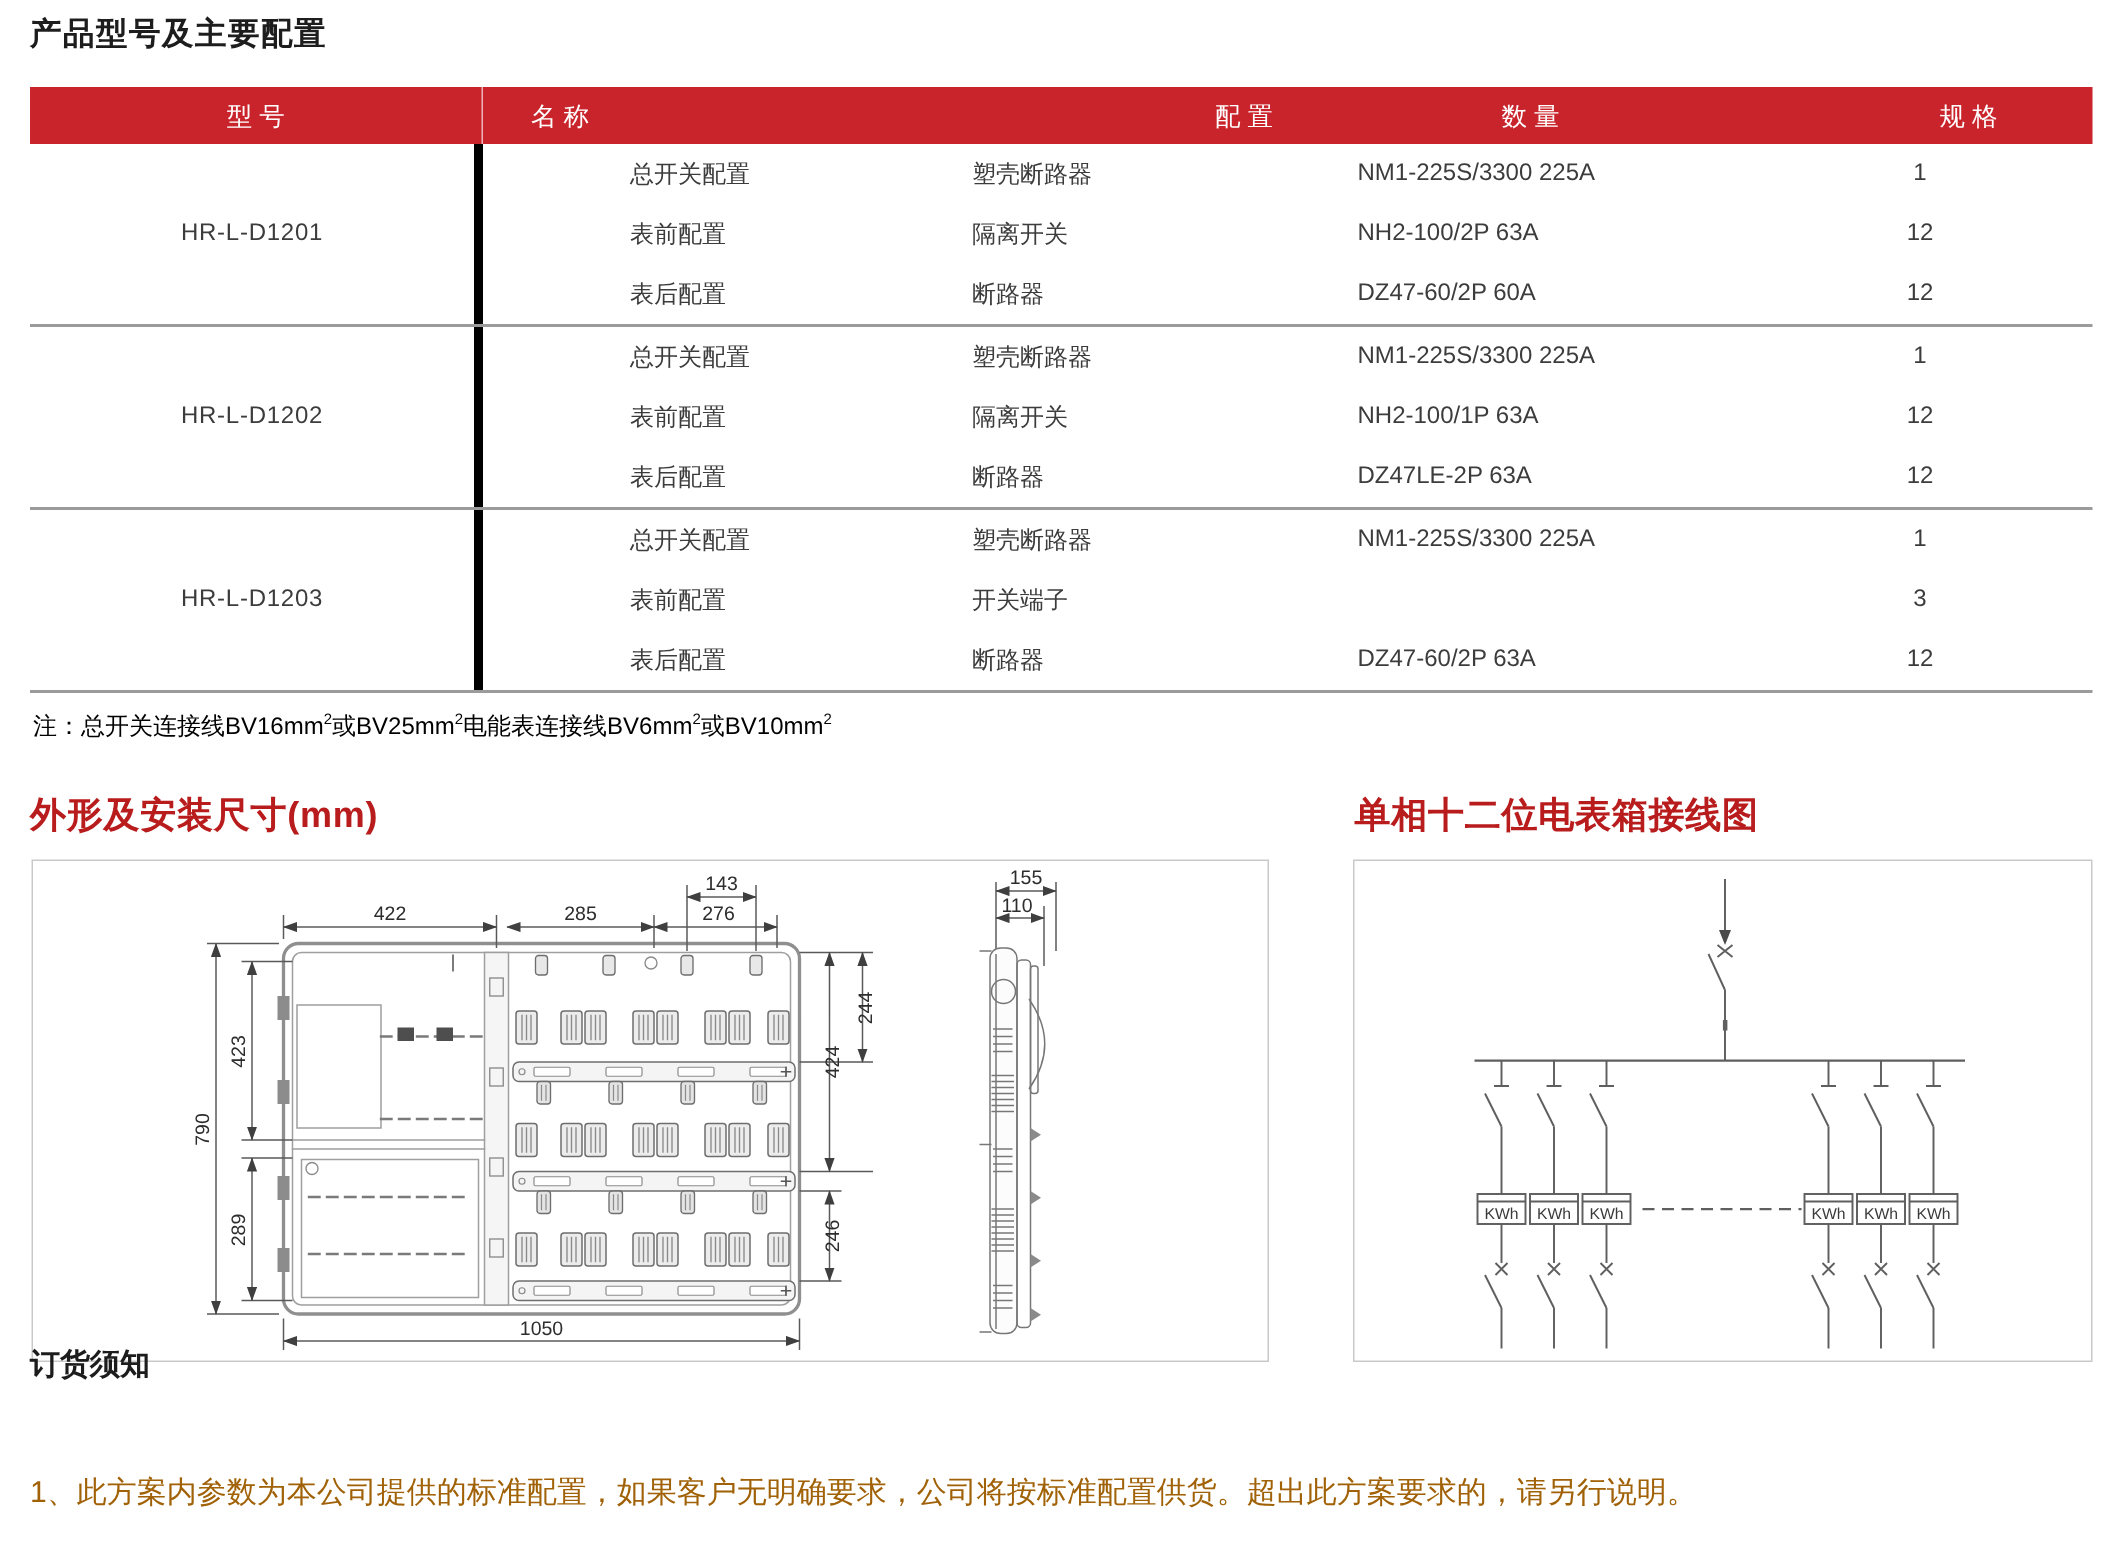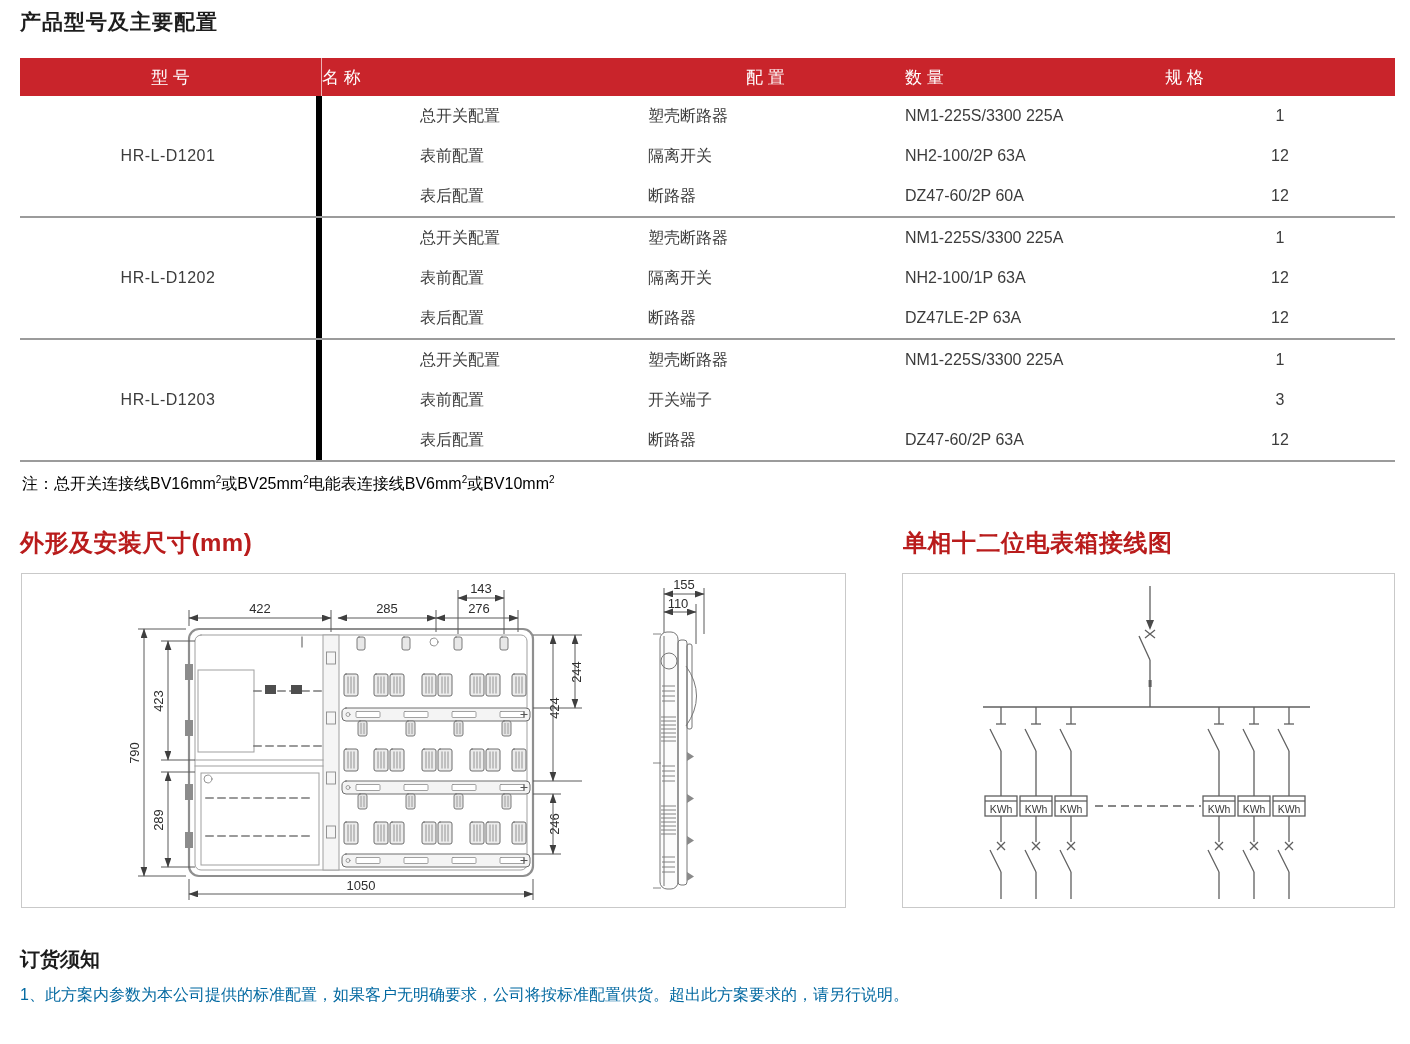--- a/index.html
+++ b/index.html
@@ -1,21 +1,21 @@
 <!DOCTYPE html>
 <html><head>
 <meta charset="utf-8">
 <style>
   html,body{margin:0;padding:0;background:#fff;}
   .page{position:relative;width:1410px;height:1044px;background:#fff;
         font-family:"Liberation Sans","DejaVu Sans",sans-serif;color:#3c3c3c;overflow:hidden;text-decoration:underline;}
   .doc-title{position:absolute;left:20px;top:8px;font-size:21px;font-weight:bold;color:#1d1d1d;letter-spacing:1px;}
   
   .tbl{position:absolute;left:20px;top:58px;width:1375px;}
-  .thead{display:grid;grid-template-columns:302px 326px 257px 260px 230px;height:38px;background:#c9242b;color:#fff;font-size:17px;}
+  .thead{display:grid;grid-template-columns:302px 326px 257px 260px 230px;height:38px;background:#c9242b;color:#fff;font-size:17px;gap:32px;}
   .th{display:flex;align-items:center;height:100%;}
   .th.c1{justify-content:center;border-right:1px solid rgba(255,255,255,.65);}
   .th.c2{padding-left:98px;}
   .tgroup{display:grid;grid-template-columns:302px 326px 257px 260px 230px;grid-template-rows:repeat(3,40px);border-bottom:2px solid #9b9b9b;font-size:16px;}
   .model{grid-column:1;grid-row:1/4;display:flex;align-items:center;justify-content:center;border-right:6px solid #000000;letter-spacing:.5px;}
   .td{display:flex;align-items:center;}
   .td.c2{grid-column:2;padding-left:98px;}
   .td.c3{grid-column:3;}
   .td.c4{grid-column:4;}
   .td.c5{grid-column:5;justify-content:center;}
@@ -28,22 +28,22 @@
   .sec-left{left:20px;top:527px;}
   .sec-right{left:903px;top:527px;}
   
   .panel{position:absolute;top:573px;height:333px;border:1px solid #c9c9c9;background:#fff;box-sizing:content-box;}
   .panel-outline{left:21px;width:823px;}
   .panel-wiring{left:902px;width:491px;}
   svg{display:block;}
   .dim-txt{font-size:13px;fill:#2d2d2d;font-family:"Liberation Sans",sans-serif;}
   .kwh-txt{font-size:10.5px;fill:#3a3a3a;font-family:"Liberation Sans",sans-serif;}
   
-  .order-title{position:absolute;left:20px;top:946px;font-size:20px;font-weight:bold;color:#1c1c1c;}
-  .order-items{position:absolute;left:20px;top:982px;font-size:16px;color:#0369a1;line-height:26px;}
+  .order-title{position:absolute;left:20px;top:896px;font-size:20px;font-weight:bold;color:#1c1c1c;}
+  .order-items{position:absolute;left:20px;top:982px;font-size:20px;color:#a16207;line-height:26px;}
   .order-items div{white-space:nowrap;}
 </style>
 </head>
 <body>
 
 <div class="page">
 
   <div class="doc-title">产品型号及主要配置</div>
 
   <div class="tbl">

